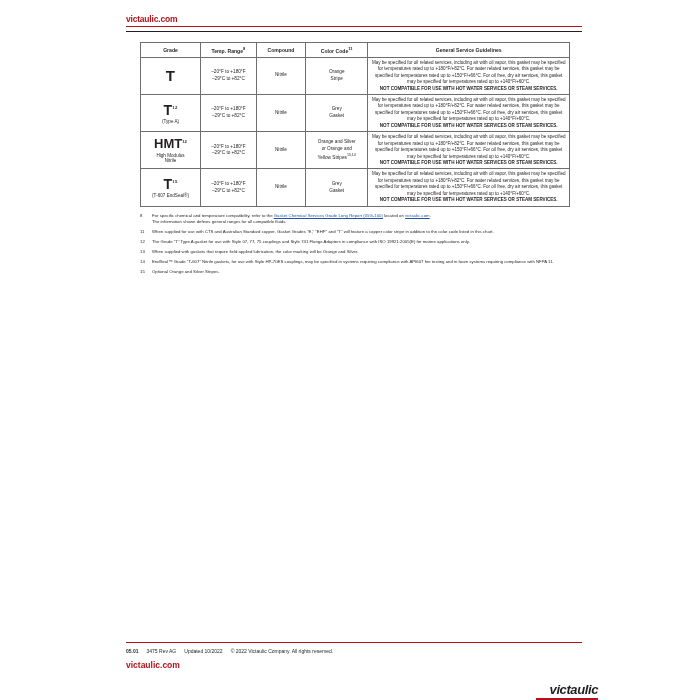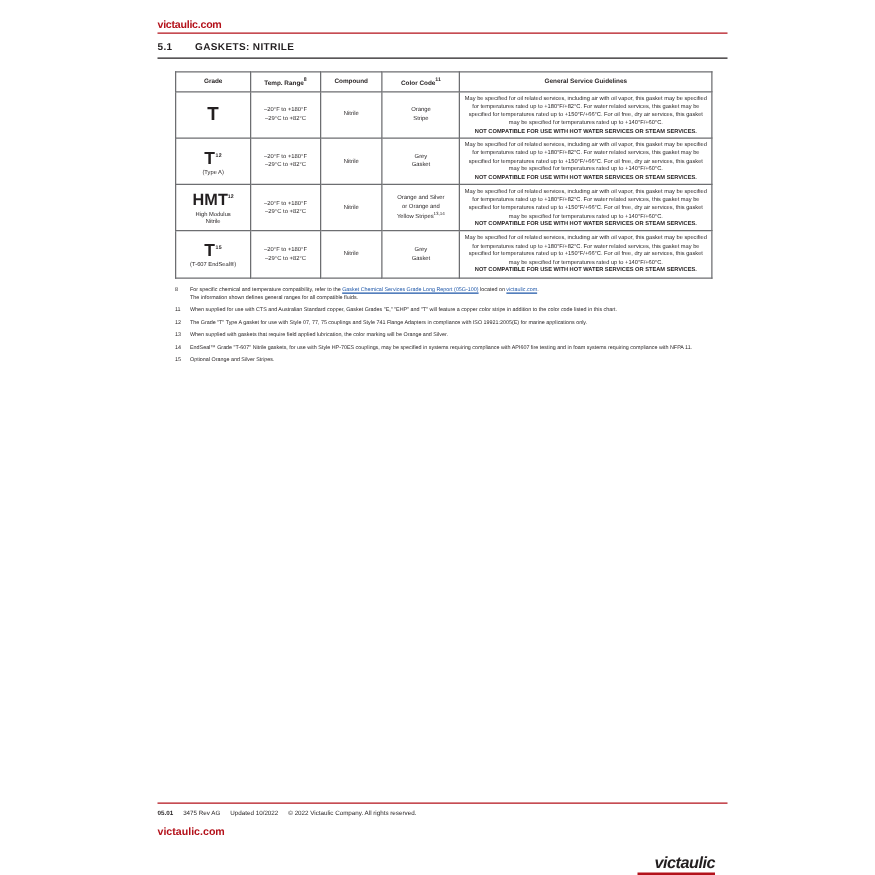--- a/index.html
+++ b/index.html
@@ -170,21 +170,21 @@
   }
   .footer-row .bold { font-weight: bold; }
   .footer-brand {
     margin: 6px 118px 0 126px;
     font-size: 8.5px;
     font-weight: bold;
     color: #b4121b;
   }
   .logo {
     position: absolute;
-    right: 128px;
+    right: 102px;
     bottom: 14px;
     text-align: right;
   }
   .logo-text {
     font-size: 13px;
     font-weight: bold;
     color: #231f20;
     font-style: italic;
     letter-spacing: -0.4px;
   }
@@ -199,24 +199,20 @@
 </head>
 <body>
 
 <div class="page">
 
   <div class="header">
     <div class="brand">victaulic.com</div>
     <div class="rule-red"></div>
   </div>
 
-  <div class="section-line">
-    <span class="section-num">5.1</span>
-    <span>GASKETS: NITRILE</span>
-  </div>
   <div class="rule-black"></div>
 
   <div class="table-wrap">
     <table class="gaskets">
       <colgroup>
         <col class="c-grade">
           <col class="c-temp">
           <col class="c-comp">
           <col class="c-color">
           <col class="c-guide">

